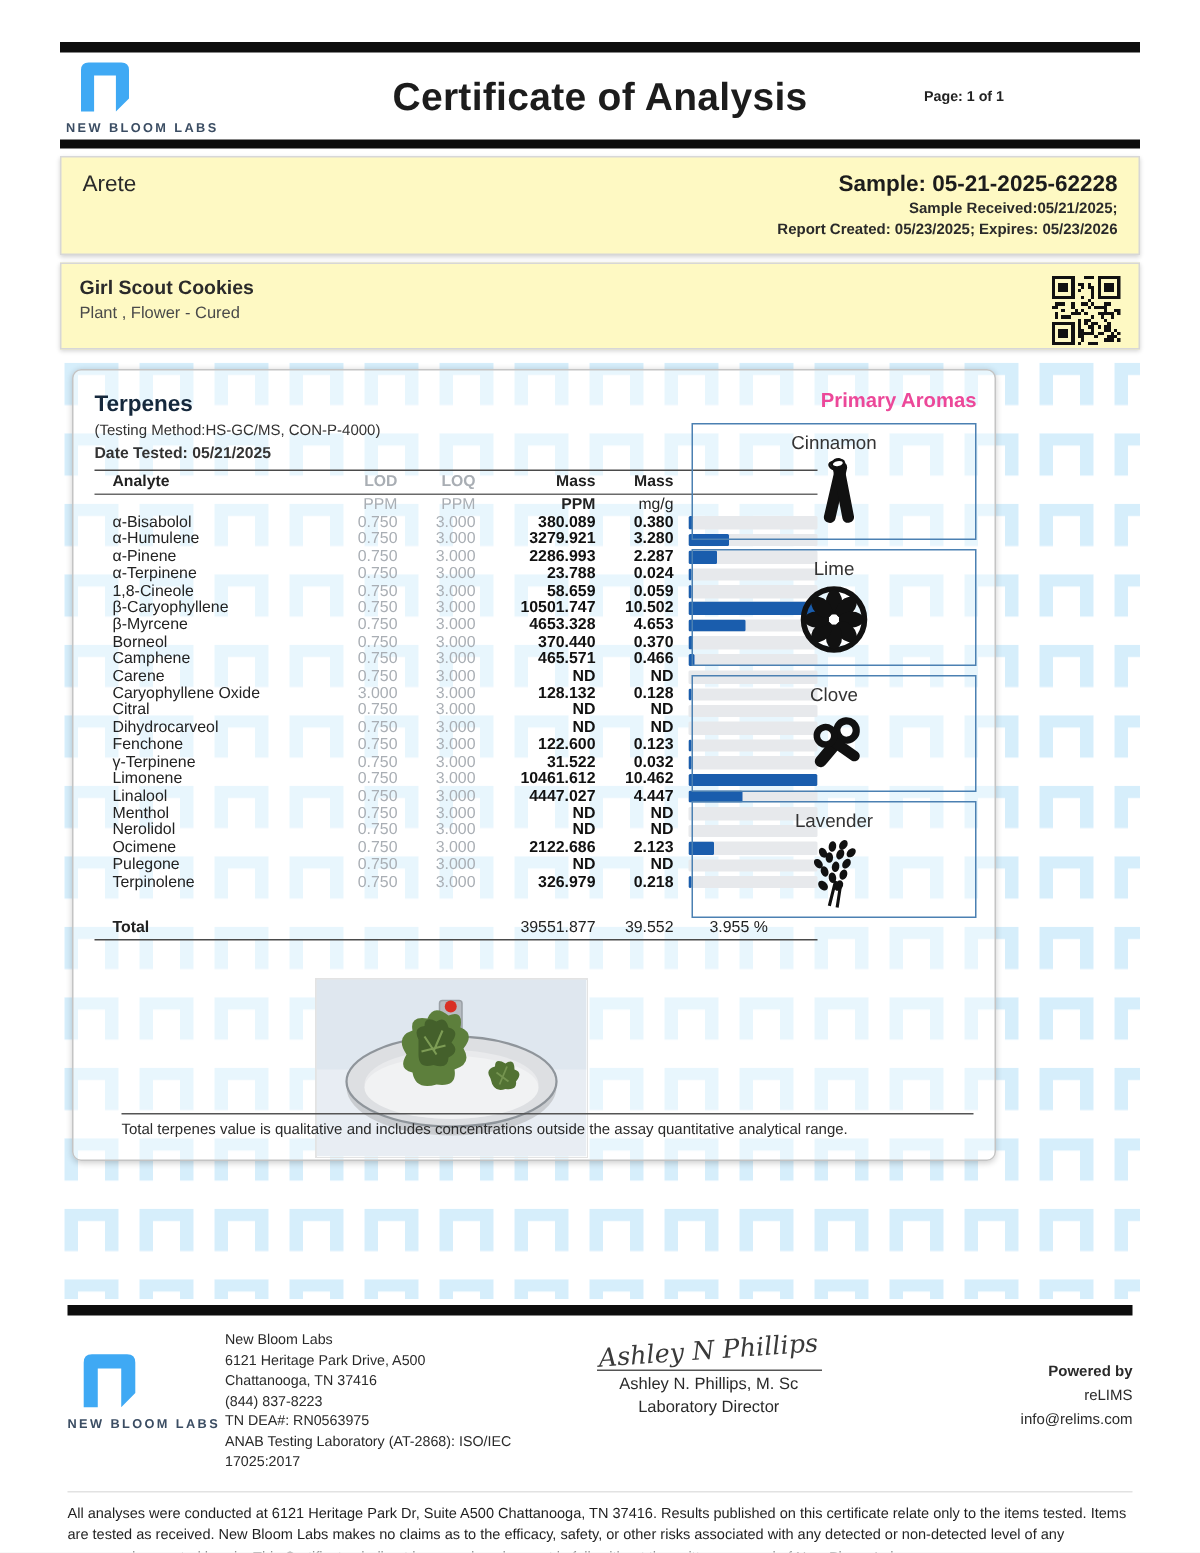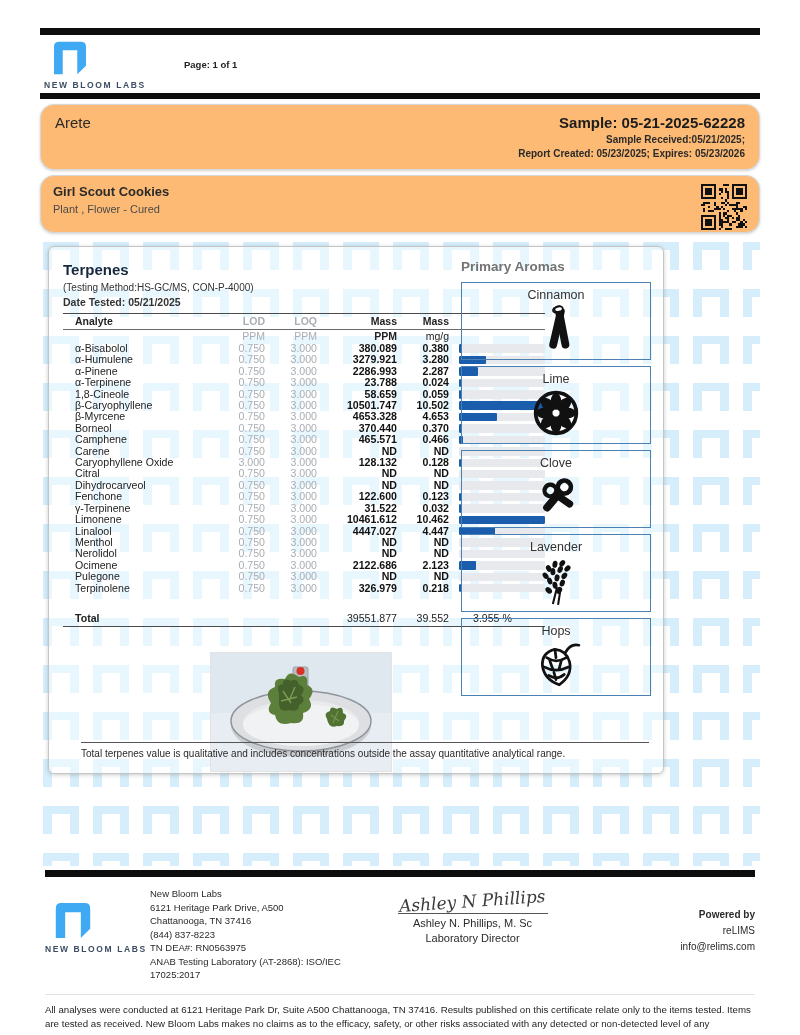--- a/index.html
+++ b/index.html
@@ -17,21 +17,21 @@
   .black-bar { height:7px; background:#0d0d0d; }
   .hdr-row { display:flex; align-items:center; height:58px; padding:0 4px; }
   .logo-block { width:140px; display:flex; flex-direction:column; align-items:flex-start; }
   .logo-glyph { display:block; }
   .logo-text { font-size:8.5px; letter-spacing:1.6px; color:#3b4d63; font-weight:700; margin-top:2px; }
   .doc-title { flex:1; text-align:center; font-size:26px; font-weight:600; color:#1c1c1c; letter-spacing:.2px; }
   .page-label { width:140px; text-align:left; font-size:9.5px; font-weight:700; color:#222; }
   .black-bar2 { height:6px; background:#0d0d0d; }
 
   
-  .card { margin:5px 40px 0; background:#fdba74; border:1px solid #d7d7d7; box-shadow:0 1px 3px rgba(0,0,0,.18); border-radius:14px; }
+  .card { margin:5px 40px 0; background:#fef9c3; border:1px solid #d7d7d7; box-shadow:0 1px 3px rgba(0,0,0,.18); border-radius:0; }
   .client-card { height:66px; padding:9px 14px; display:flex; justify-content:space-between; }
   .client-name { font-size:15px; color:#2a2a2a; }
   .sample-block { text-align:right; }
   .sample-id { font-size:15px; font-weight:700; color:#1c1c1c; }
   .sample-line { font-size:10px; font-weight:700; color:#2a2a2a; margin-top:3px; }
   .product-card { height:58px; padding:8px 12px; display:flex; justify-content:space-between; align-items:flex-start; }
   .product-name { font-size:13px; font-weight:600; color:#2a2a2a; }
   .product-type { font-size:11px; color:#4a4a4a; margin-top:4px; }
   .qr { width:46px; height:46px; }
 
@@ -61,21 +61,21 @@
   .t-total .c-analyte { font-weight:700; }
   .pct { font-size:10.6px; padding-left:14px; white-space:nowrap; }
 
   .photo { margin:26px 0 0 148px; width:180px; height:118px; box-shadow:0 0 0 1px #e3e3e3; }
 
   .note-block { position:absolute; left:32px; right:14px; bottom:14px; border-top:1px solid #555; padding-top:5px; }
   .note-text { font-size:10px; color:#2a2a2a; }
 
   
   .aromas { position:absolute; top:12px; right:12px; width:190px; }
-  .aromas-title { text-align:left; font-size:13.5px; font-weight:700; color:#737373; margin-bottom:8px; }
+  .aromas-title { text-align:right; font-size:13.5px; font-weight:700; color:#ec4899; margin-bottom:8px; }
   .aroma-box { border:1.5px solid #4b80b2; height:78px; margin-bottom:6px; text-align:center; padding-top:5px; }
   .aroma-label { font-size:12.5px; color:#333; }
   .aroma-icon { margin-top:2px; }
 
   
   .footer-bar { margin:0 45px; height:7px; background:#0d0d0d; }
   .footer-row { margin:8px 45px 0; display:flex; }
   .f-logo { width:105px; padding-top:14px; display:flex; flex-direction:column; align-items:flex-start; }
   .f-lab { width:215px; font-size:9.5px; line-height:13.5px; color:#2a2a2a; padding-top:2px; }
   .f-sig { width:215px; text-align:center; padding-top:4px; }
@@ -116,20 +116,21 @@
 
     <div class="hdr-wrap">
       <div class="black-bar"></div>
       <div class="hdr-row">
         <div class="logo-block">
           <svg class="logo-glyph" width="52" height="40" viewBox="0 0 60 55">
               <use href="#logo-n" fill="#3fa9f4"></use>
             </svg>
           <div class="logo-text">NEW BLOOM LABS</div>
         </div>
+        <div class="doc-title">Certificate of Analysis</div>
         <div class="page-label">Page: 1 of 1</div>
       </div>
       <div class="black-bar2"></div>
     </div>
 
     <div class="card client-card">
       <div class="client-name">Arete</div>
       <div class="sample-block">
         <div class="sample-id">Sample: 05-21-2025-62228</div>
         <div class="sample-line">Sample Received:05/21/2025;</div>
@@ -699,33 +700,20 @@
               <ellipse cx="25" cy="21" rx="2.4" ry="3.4" transform="rotate(10 25 21)"></ellipse>
               <ellipse cx="32" cy="19" rx="2.4" ry="3.4" transform="rotate(35 32 19)"></ellipse>
               <ellipse cx="23" cy="28" rx="2.4" ry="3.4" transform="rotate(-10 23 28)"></ellipse>
               <ellipse cx="30" cy="26" rx="2.4" ry="3.4" transform="rotate(20 30 26)"></ellipse>
               <ellipse cx="17" cy="33" rx="2.6" ry="3.6" transform="rotate(-45 17 33)"></ellipse>
               <ellipse cx="27" cy="33" rx="2.6" ry="3.6" transform="rotate(30 27 33)"></ellipse>
             </g>
           </svg>
         </div>
 
-        <div class="aroma-box">
-          <div class="aroma-label">Hops</div>
-          <svg class="aroma-icon" width="50" height="50" viewBox="0 0 48 48">
-            <g fill="none" stroke="#111" stroke-width="2.6" stroke-linecap="round">
-              <path d="M33 12 Q38 3 46 5"></path>
-              <path d="M23 9 Q34 10 37 21 Q40 34 27 43 Q13 38 11 25 Q10 12 23 9 Z"></path>
-              <path d="M15 17 Q24 23 34 17"></path>
-              <path d="M13 26 Q24 32 36 26"></path>
-              <path d="M17 34 Q25 39 32 33"></path>
-              <path d="M23 9 L24 17 M18 20 L21 28 M29 20 L27 28 M22 31 L24 38"></path>
-            </g>
-          </svg>
-        </div>
       </div>
     </div>
 
     <div style="margin-top:96px">
       <div class="footer-bar"></div>
       <div class="footer-row">
         <div class="f-logo">
           <svg width="56" height="43" viewBox="0 0 60 55">
               <use href="#logo-n" fill="#3fa9f4"></use>
             </svg>

